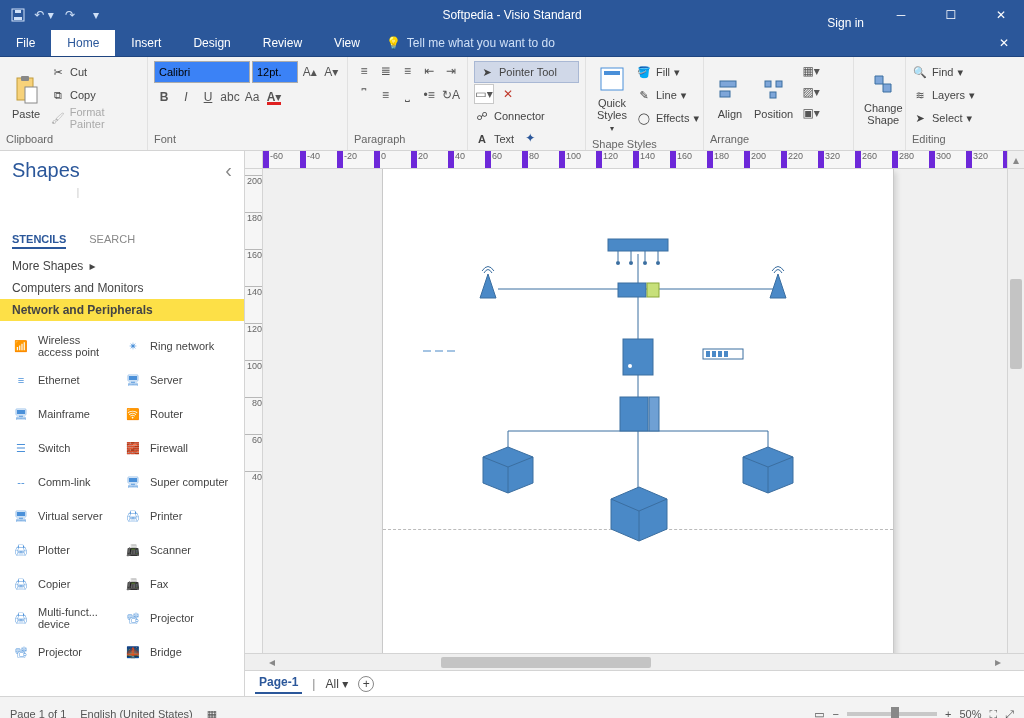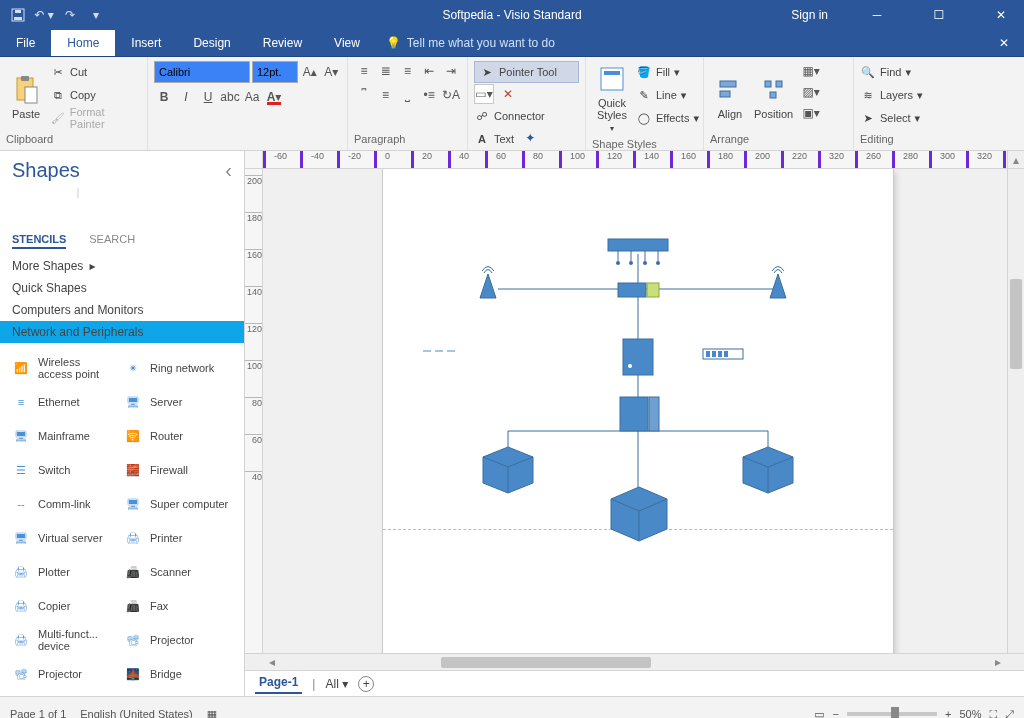--- a/index.html
+++ b/index.html
@@ -1,21 +1,21 @@
 <!DOCTYPE html>
 <html><head>
 <meta charset="utf-8">
 <style>
 * { box-sizing: border-box; margin: 0; padding: 0; font-family: "Segoe UI", Tahoma, sans-serif; }
 body { width: 1024px; height: 718px; overflow: hidden; background: #fff; font-size: 12px; color: #444;}
 .titlebar { height: 30px; background: #2b579a; color: #fff; display: flex; align-items: center; position: relative; }
 .titlebar .qat { display: flex; gap: 2px; padding-left: 6px; }
 .titlebar .qat .q { width: 24px; height: 24px; display:flex;align-items:center;justify-content:center; color:#cfe0f7;}
 .titlebar .title { position:absolute; left:50%; transform:translateX(-50%); font-size:12px;}
-.titlebar .right { margin-left: auto; display:flex;align-items:center; gap:16px;}
+.titlebar .right { margin-left: auto; display:flex;align-items:flex-end; gap:4px;}
 .titlebar .right .signin { padding: 0 10px; font-size:12px;}
 .titlebar .right .winbtn { width: 46px; height:30px; display:flex;align-items:center;justify-content:center;}
 .tabs { height: 27px; background:#2b579a; display:flex; align-items:stretch; color:#fff; border-bottom:1px solid #1e4480;}
 .tab { padding: 0 16px; display:flex;align-items:center; font-size:12px; cursor:pointer;}
 .tab.file { font-weight:500;}
 .tab.active { background:#fff; color:#2b579a; }
 .tell { display:flex;align-items:center; gap:6px; color:#cfe0f7; padding:0 10px;}
 .tabs .closex{margin-left:auto;width:40px;display:flex;align-items:center;justify-content:center;}
 .ribbon { height: 94px; background:#f3f3f3; border-bottom:1px solid #d4d4d4; display:flex; }
 .group { border-right:1px solid #e1e1e1; display:flex; flex-direction:column; padding: 4px 6px 0 6px; position:relative;}
@@ -31,28 +31,28 @@
 .sq{width:20px;height:20px;border:1px solid transparent;display:flex;align-items:center;justify-content:center;color:#555;}
 .sq.boxed{border-color:#c8c8c8;background:#fff;}
 .main{display:flex;height:calc(718px - 30px - 27px - 94px - 22px);}
 .shapes{width:245px;border-right:1px solid #d4d4d4;display:flex;flex-direction:column;background:#fff;}
 .shapes-h{padding:8px 12px 2px;color:#2b579a;font-size:20px;font-weight:300;display:flex;align-items:center;justify-content:space-between;gap:44px;}
 .shapes-tabs{display:flex;gap:4px;padding:2px 12px 6px;font-size:11px;color:#888;}
 .shapes-tabs .st{padding:2px 0;cursor:pointer;margin-top:45px;}
 .shapes-tabs .st.active{color:#2b579a;font-weight:600;border-bottom:2px solid #2b579a;}
 .shapes-tabs .sep{color:#ccc;margin:0 6px;}
 .cat{padding:4px 12px;font-size:12px;color:#444;cursor:pointer;}
-.cat.sel{background:#0ea5e9;font-weight:400;}
+.cat.sel{background:#fde047;font-weight:700;}
 .more{display:flex;align-items:center;gap:6px;}
 .stencil-list{flex:1;overflow:hidden;padding:8px 8px 0 8px;}
 .srow{display:grid;grid-template-columns:26px 78px 26px 1fr;gap:4px;align-items:center;height:34px;font-size:11px;color:#444;}
 .sic{color:#4a90d9;display:flex;align-items:center;justify-content:center;}
 .canvaswrap{flex:1;display:flex;flex-direction:column;background:#f0f0f0;}
 .ruler-h{height:18px;background:#f6f6f6;border-bottom:1px solid #d4d4d4;position:relative;overflow:hidden;font-size:9px;color:#666;}
-.ruler-h .tick{position:absolute;top:0;height:18px;border-left:3px solid #6d28d9;padding-left:8px;}
+.ruler-h .tick{position:absolute;top:0;height:18px;border-left:6px solid #6d28d9;padding-left:1px;}
 .cpane{flex:1;position:relative;display:flex;}
 .ruler-v{width:18px;background:#f6f6f6;border-right:1px solid #d4d4d4;position:relative;overflow:hidden;font-size:9px;color:#666;}
 .ruler-v .tick{position:absolute;left:0;width:18px;border-top:1px solid #b8b8b8;padding-top:0; text-align:right;padding-right:1px;}
 .carea{flex:1;background:#f0f0f0;position:relative;overflow:hidden;}
 .page{position:absolute;background:#fff;box-shadow:0 0 0 1px #c9c9c9, 3px 3px 6px rgba(0,0,0,.15);}
 .vscroll{width:17px;background:#efefef;border-left:1px solid #d4d4d4;position:relative;}
 .vthumb{position:absolute;left:2px;right:2px;background:#c4c4c4;border-radius:2px;}
 .hscroll{height:17px;background:#efefef;border-top:1px solid #d4d4d4;display:flex;align-items:center;}
 .hthumb{height:11px;background:#c4c4c4;border-radius:2px;}
 .pagetabs{height:26px;background:#fff;border-top:1px solid #d4d4d4;display:flex;align-items:center;padding:0 10px;gap:10px;}
@@ -153,20 +153,21 @@
             <i>I</i>
           </div>
         <div class="sq">
             <u>U</u>
           </div>
         <div class="sq">abc</div>
         <div class="sq">Aa</div>
         <div class="sq" style="position:relative"><span style="font-weight:bold">A</span><span style="position:absolute;left:2px;right:2px;bottom:1px;height:3px;background:#e02020"></span>▾</div>
       </div>
     </div>
+    <div class="group-label">Font</div>
   </div>
 
   <div class="group" style="width:120px">
     <div class="group-body col" style="gap:4px">
       <div style="display:flex;gap:2px">
         <div class="sq">≡</div>
         <div class="sq">≣</div>
         <div class="sq">≡</div>
         <div class="sq">⇤</div>
         <div class="sq">⇥</div>
@@ -253,20 +254,33 @@
         </div>
       <div class="col" style="padding-left:4px;gap:1px">
         <div class="sq">▦▾</div>
         <div class="sq">▨▾</div>
         <div class="sq">▣▾</div>
       </div>
     </div>
     <div class="group-label">Arrange</div>
   </div>
 
+  <div class="group" style="width:52px">
+   <div class="group-body">
+    <div class="vbtn">
+          <div class="ic">
+            <svg width="24" height="24">
+              <path d="M4 4h8v8H4z M12 12l8 0 0 8 -8 0z" fill="#7ea6d9" stroke="#3b6ea0"></path>
+            </svg>
+          </div>
+          <span>Change Shape</span>
+        </div>
+   </div>
+      <div class="group-label">&nbsp;</div>
+  </div>
   <div class="group" style="flex:1;border-right:none">
     <div class="group-body col" style="gap:1px">
       <div class="smallrow"><span class="mi">🔍</span><span>Find</span> ▾</div>
       <div class="smallrow"><span class="mi">≋</span><span>Layers</span> ▾</div>
       <div class="smallrow"><span class="mi">➤</span><span>Select</span> ▾</div>
     </div>
     <div class="group-label">Editing</div>
   </div>
 </div>
 
@@ -279,21 +293,20 @@
       </div>
     <div class="shapes-tabs">
       <span class="st active">STENCILS</span>
       <span class="sep">|</span>
       <span class="st">SEARCH</span>
     </div>
     <div class="cat more">
         <span>More Shapes</span>
         <span>▸</span>
       </div>
-    <div class="cat">Quick Shapes</div>
     <div class="cat">Computers and Monitors</div>
     <div class="cat sel">Network and Peripherals</div>
     <div class="stencil-list" id="stencils">
         <div class="srow">
           <span class="sic">📶</span>
           <span>Wireless access point</span>
           <span class="sic">✴</span>
           <span>Ring network</span>
         </div>
         <div class="srow">

